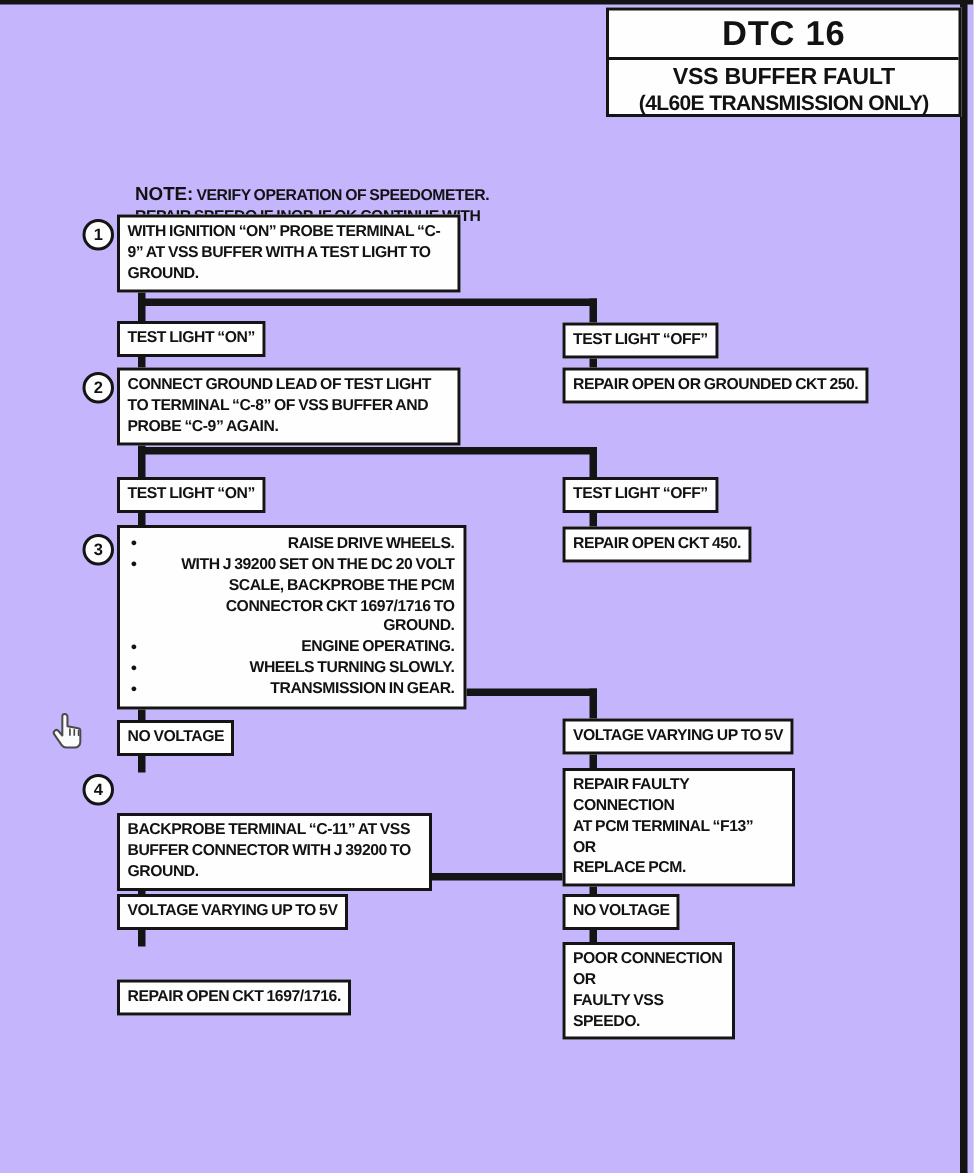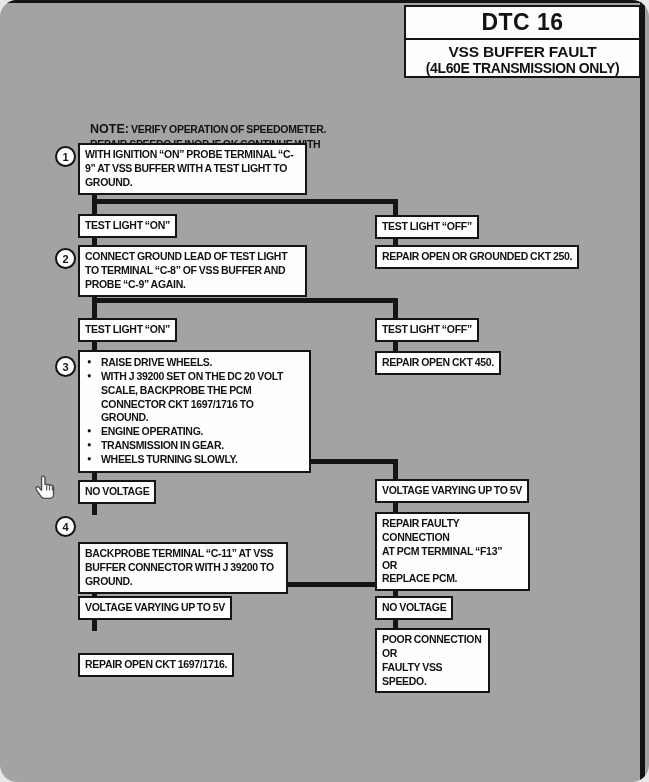--- a/index.html
+++ b/index.html
@@ -1,18 +1,18 @@
 <!DOCTYPE html>
 <html><head>
 <meta charset="utf-8">
 <style>
   html,body{margin:0;padding:0;background:#e8e8e8;}
   #page{
-    position:relative;width:649px;height:782px;background:#a3a3a3;overflow:hidden;
-    font-family:"Liberation Sans",sans-serif;color:#121212;border-radius:17px;
+    position:relative;width:649px;height:782px;background:#c4b5fd;overflow:hidden;
+    font-family:"Liberation Sans",sans-serif;color:#121212;
   }
   .ln{position:absolute;background:#141414;}
   .box{
     position:absolute;border:2px solid #141414;background:#fefefe;
     padding:3px 5px;font-weight:bold;font-size:10.5px;line-height:1.32;
     letter-spacing:-0.3px;word-spacing:-0.5px;box-sizing:border-box;
   }
   .nowrap{white-space:nowrap;}
   .circle{
     position:absolute;width:21px;height:21px;border:2px solid #141414;border-radius:50%;
@@ -24,21 +24,21 @@
     border:2px solid #141414;box-sizing:border-box;background:#fefefe;text-align:center;
   }
   #title-box .code{font-weight:bold;font-size:23px;line-height:31px;border-bottom:2px solid #141414;letter-spacing:0.5px;}
   #title-box .t1{font-weight:bold;font-size:15.5px;line-height:19px;margin-top:2px;letter-spacing:-0.2px;text-align:center;}
   #title-box .t2{font-weight:bold;font-size:14px;line-height:15px;letter-spacing:-0.4px;}
   #note{
     position:absolute;left:90px;top:89px;width:262px;
     font-weight:bold;font-size:10.5px;line-height:1.27;letter-spacing:-0.3px;word-spacing:-0.5px;margin-top:33px;
   }
   #note .nlabel{font-size:12.5px;letter-spacing:0;}
-  ul.bullets{margin:0;padding:0;list-style:none;}
+  ul.bullets{margin:0;padding:0;list-style:none;text-align:right;}
   ul.bullets li{position:relative;padding-left:15px;}
   ul.bullets li::before{content:"\25CF";position:absolute;left:1px;top:1px;font-size:7.5px;}
   #cursor{position:absolute;left:32px;top:474px;width:28px;height:31px;}
 </style>
 </head>
 <body>
 
 <div id="page">
 
   <div class="ln" style="left:0;top:0;width:649px;height:3px;"></div>
@@ -90,22 +90,22 @@
   <div class="box nowrap" style="left:78px;top:318px;">TEST LIGHT “ON”</div>
   <div class="box nowrap" style="left:375px;top:318px;">TEST LIGHT “OFF”</div>
   <div class="box nowrap" style="left:375px;top:351px;">REPAIR OPEN CKT 450.</div>
 
   <div class="circle" style="left:55px;top:356px;">3</div>
   <div class="box" style="left:78px;top:350px;width:233px;min-height:100px;padding:4px 6px;">
     <ul class="bullets">
       <li>RAISE DRIVE WHEELS.</li>
       <li>WITH J 39200 SET ON THE DC 20 VOLT SCALE, BACKPROBE THE PCM CONNECTOR CKT 1697/1716 TO GROUND.</li>
       <li>ENGINE OPERATING.</li>
+      <li>WHEELS TURNING SLOWLY.</li>
       <li>TRANSMISSION IN GEAR.</li>
-      <li>WHEELS TURNING SLOWLY.</li>
     </ul>
   </div>
 
   <div class="box nowrap" style="left:78px;top:480px;">NO VOLTAGE</div>
   <div class="box nowrap" style="left:375px;top:479px;">VOLTAGE VARYING UP TO 5V</div>
   <div class="box" style="left:375px;top:512px;width:155px;min-height:60px;">
     <div>REPAIR FAULTY CONNECTION</div>
     <div>AT PCM TERMINAL “F13”</div>
     <div>OR</div>
     <div>REPLACE PCM.</div>

